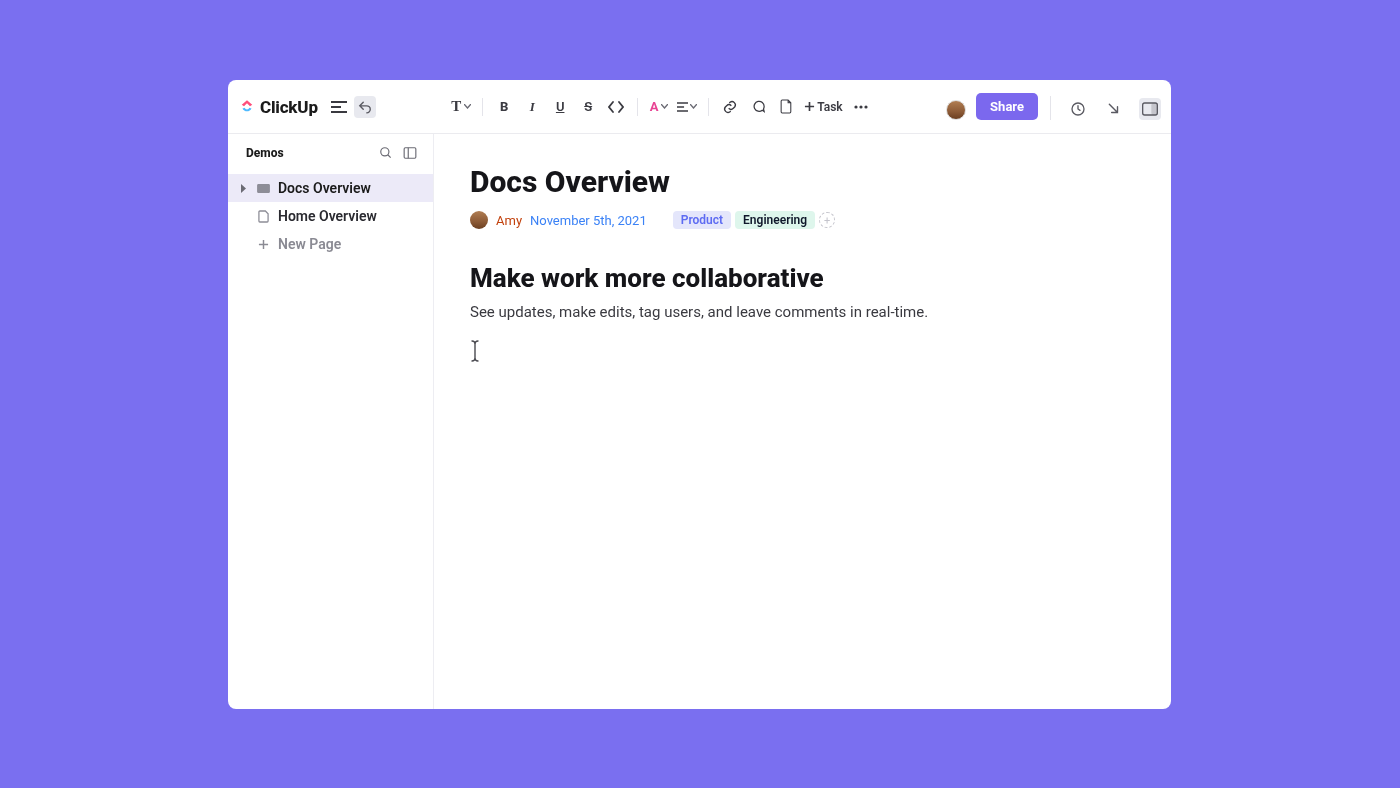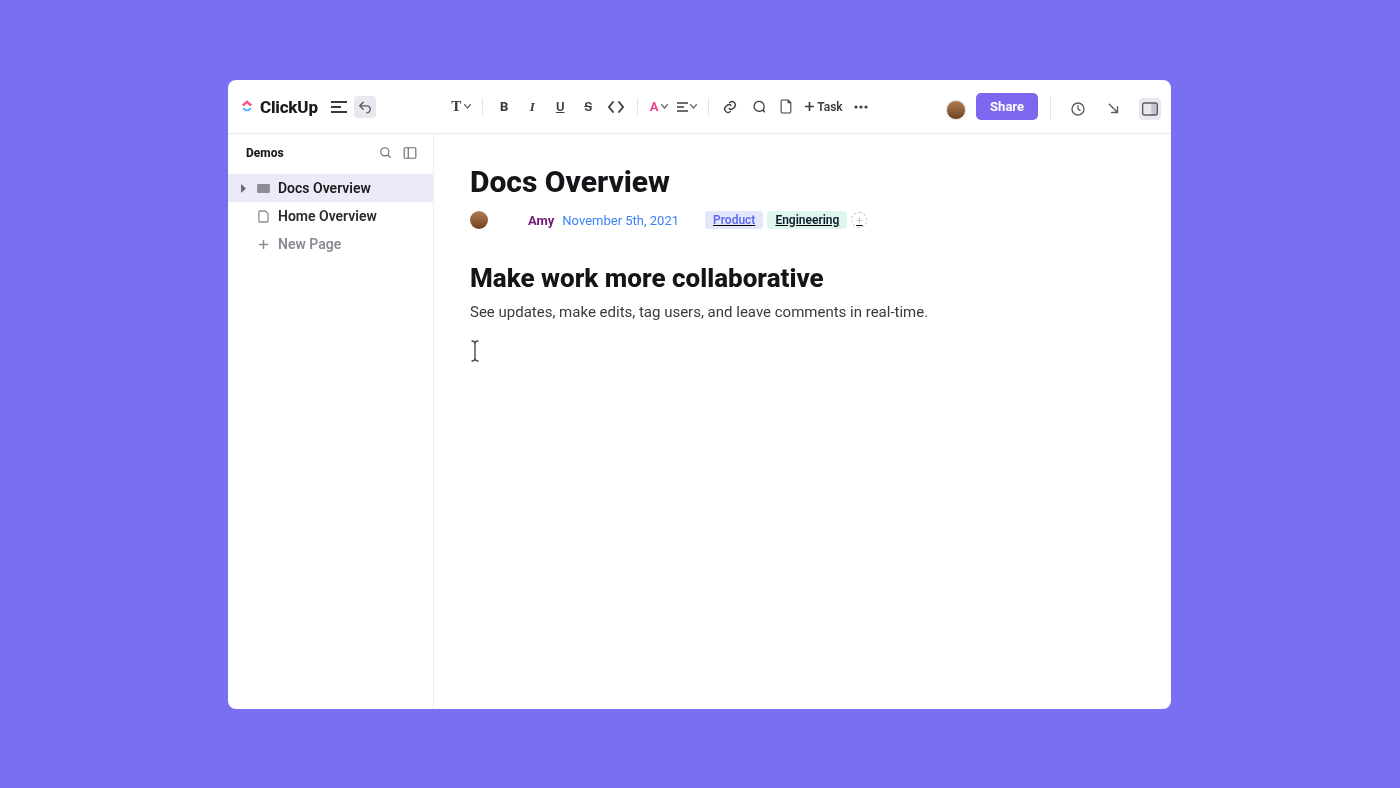--- a/index.html
+++ b/index.html
@@ -90,24 +90,24 @@
 .doc {
   flex:1; padding:30px 46px 40px 36px; overflow:auto;
 }
 .doc-title { font-size:30px; font-weight:800; color:#151519; margin-bottom:12px; }
 
 .meta-row { display:flex; align-items:center; gap:8px; margin-bottom:34px; }
 .meta-ava {
   width:18px; height:18px; border-radius:50%;
   background: linear-gradient(180deg,#b07d52 0%, #8c5a36 60%, #6b3f21 100%);
 }
-.author { font-size:13px; font-weight:700; color:#701a75;margin-left:32px; }
+.author { font-size:13px; font-weight:400; color:#c2410c; }
 .date { font-size:13px; color:#3b82f6; margin-left:0; }
 
-.tags { display:flex; align-items:center; gap:4px; margin-left:18px;text-decoration:underline; }
+.tags { display:flex; align-items:center; gap:4px; margin-left:18px; }
 .tag { font-size:12px; font-weight:600; padding:2px 8px; border-radius:4px; }
 .tag.blue  { background:#e4e6fb; color:#5d6bf2; }
 .tag.green { background:#def6ec; color:#0f172a; }
 .add-tag {
   width:16px; height:16px; border-radius:50%;
   border:1px dashed #c4c4cc; display:inline-flex; align-items:center; justify-content:center;
   color:#c4c4cc; font-size:11px; line-height:1; cursor:pointer;
 }
 
 .h2 { font-size:26px; font-weight:800; color:#151519; margin-bottom:10px; }

